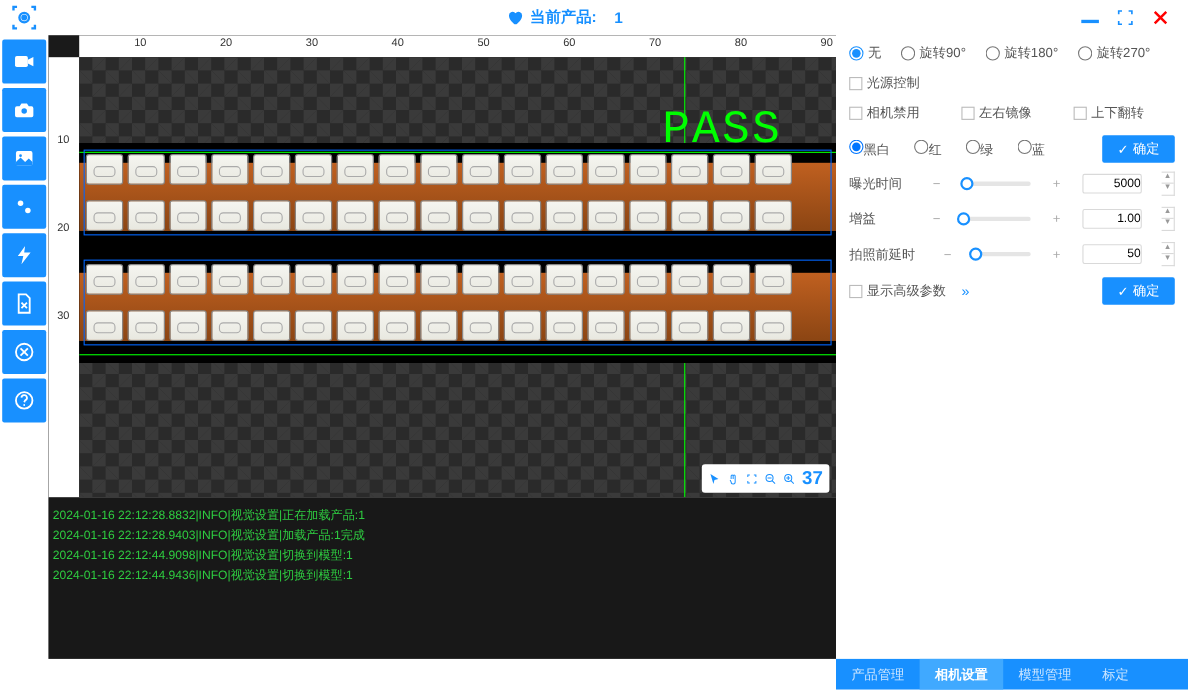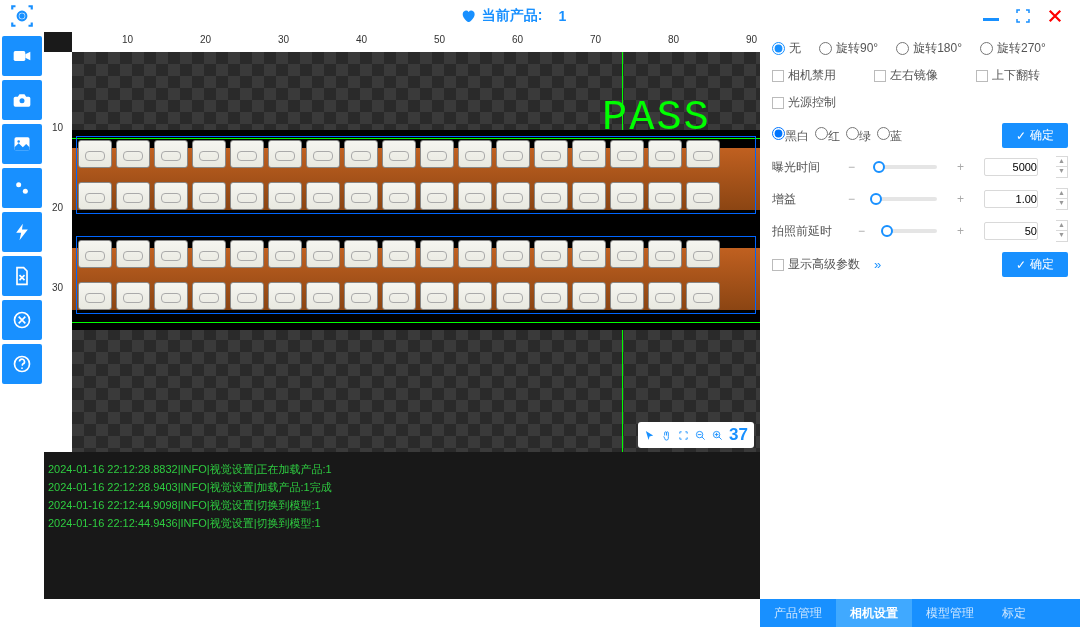--- a/index.html
+++ b/index.html
@@ -49,21 +49,21 @@
 .viewer-tools span.num { color:#1890ff; font-weight:bold; }
 
 .log-area { flex: 1; background: #181818; color: #2ecc40; font-size: 11px; padding: 8px 4px; overflow:auto; font-family: Consolas, monospace; }
 .log-line { line-height: 18px; }
 
 .right-panel { width: 320px; padding: 8px 12px; font-size: 12px; color: #555; }
 .radio-row, .check-row { display: flex; gap: 18px; margin-bottom: 10px; align-items:center; flex-wrap: nowrap; }
 .radio-row label, .check-row label { display:flex; align-items:center; gap:4px; cursor:pointer; white-space:nowrap; }
 .radio-row input, .check-row input { accent-color: #1890ff; }
 .color-confirm-row { display:flex; align-items:center; justify-content:space-between; margin: 12px 0 8px; }
-.color-radios { display:flex; gap:6px;align-items:center; }
+.color-radios { display:flex; gap:22px;align-items:center; }
 .confirm-btn { background: #1890ff; color:#fff; border:none; padding: 4px 14px; border-radius:2px; font-size:12px; cursor:pointer; display:flex; align-items:center; gap:4px; }
 
 .slider-row { display:flex; align-items:center; gap:18px; margin-bottom:10px; }
 .slider-label { width: 56px; flex-shrink:0; }
 .slider-minus, .slider-plus { color:#aaa; cursor:pointer; padding:0 2px; user-select:none; }
 .slider-track { flex:1; height:4px; background:#e5e5e5; border-radius:2px; position:relative; cursor:pointer; }
 .slider-thumb { position:absolute; width:12px; height:12px; background:#fff; border:2px solid #1890ff; border-radius:50%; top:-4px; transform:translateX(-50%); }
 .slider-input { width: 54px; border:1px solid #d9d9d9; border-radius:2px; padding:2px 0; text-align:right; font-size:11px; }
 .slider-spinner { width:12px; display:flex; flex-direction:column; border:1px solid #d9d9d9; border-left:none; }
 .sp-btn { height:10px; font-size:7px; text-align:center; line-height:8px; cursor:pointer; color:#999; }
@@ -315,38 +315,38 @@
         </label>
       <label>
           <input type="radio" name="rot" style="">
           <span>旋转180°</span>
         </label>
       <label>
           <input type="radio" name="rot" style="">
           <span>旋转270°</span>
         </label>
     </div>
+    <div class="check-row">
+      <label>
+          <span class="checkbox-empty"></span>
+          <span>光源控制</span>
+        </label>
+    </div>
     <div class="check-row" style="gap:38px">
       <label>
           <span class="checkbox-empty"></span>
           <span>相机禁用</span>
         </label>
       <label>
           <span class="checkbox-empty"></span>
           <span>左右镜像</span>
         </label>
       <label>
           <span class="checkbox-empty"></span>
           <span>上下翻转</span>
-        </label>
-    </div>
-    <div class="check-row">
-      <label>
-          <span class="checkbox-empty"></span>
-          <span>光源控制</span>
         </label>
     </div>
 
     <div class="color-confirm-row">
       <div class="color-radios">
         <label><input type="radio" name="col" checked="" style=""><span>黑白</span></label>
         <label><input type="radio" name="col" style=""><span>红</span></label>
         <label><input type="radio" name="col" style=""><span>绿</span></label>
         <label><input type="radio" name="col" style=""><span>蓝</span></label>
       </div>

